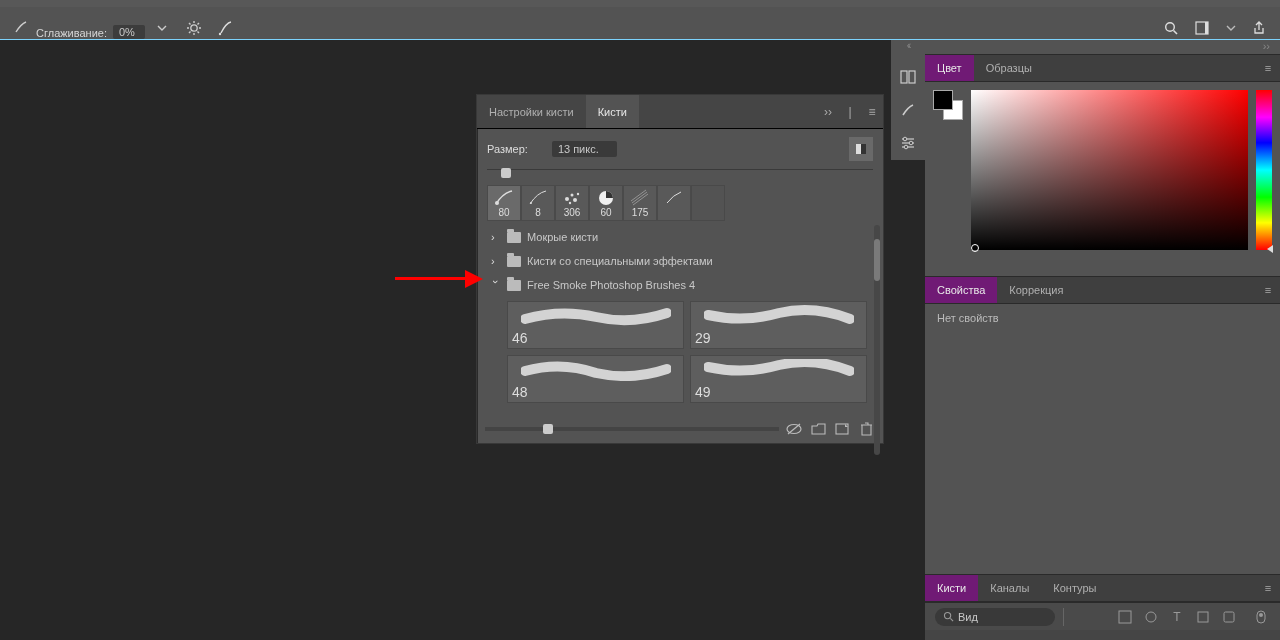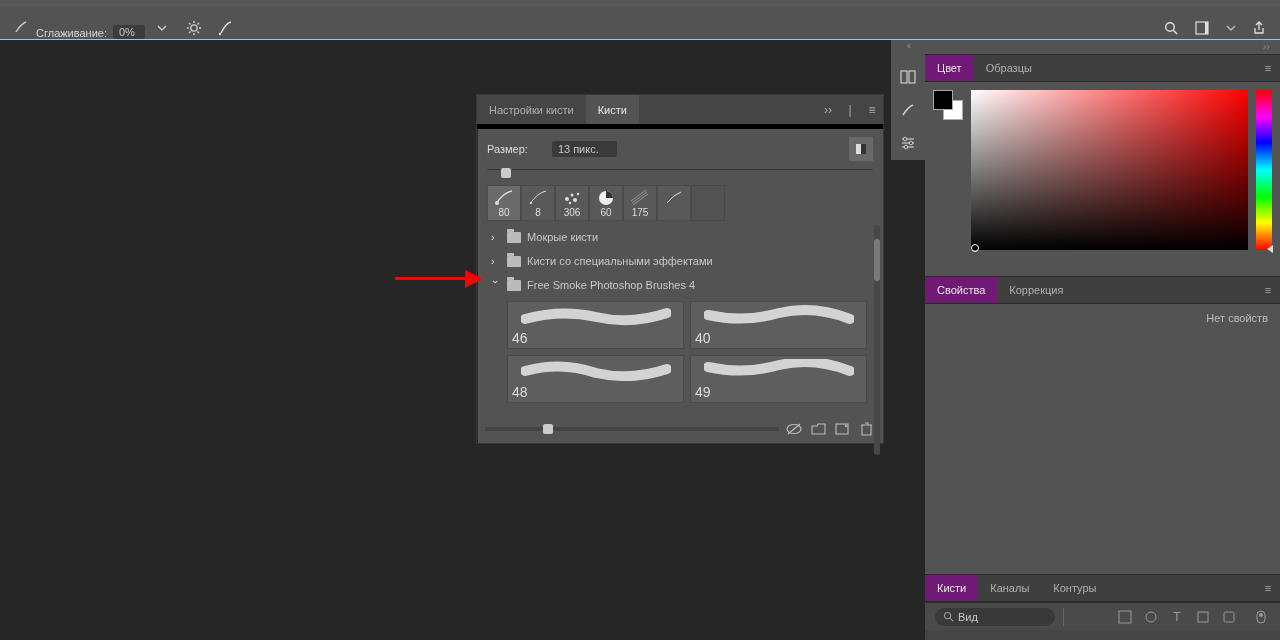--- a/index.html
+++ b/index.html
@@ -41,21 +41,21 @@
 .props-body { flex:0 0 auto; padding: 8px 12px; color:#bbb; }
 
 .layers-toolbar { height:28px; background:#4a4a4a; display:flex; align-items:center; padding:0 10px; gap:8px; border-top:1px solid #2a2a2a; }
 .layers-toolbar .search { flex:0 0 120px; background:#393939; border-radius:10px; height:18px; display:flex; align-items:center; padding:8px 8px; color:#888; }
 .layers-toolbar .dd { width:12px; border-left:1px solid #666; height:18px; }
 .layers-toolbar .sp { flex:1; }
 .layers-toolbar .li { width:18px; height:18px; display:flex; align-items:center; justify-content:center; color:#888; }
 
 
 .brush-panel { position:absolute; top:94px; left:476px; width:408px; background:#535353; border:1px solid #383838; box-shadow: 1px 1px 0 #2a2a2a inset; z-index: 30; }
-.brush-panel .bp-tabs { height:34px; display:flex; align-items:stretch; border-bottom:5px solid #000000; background: #454545;}
+.brush-panel .bp-tabs { height:34px; display:flex; align-items:stretch; border-bottom:1px solid #000000; background: #454545;}
 .brush-panel .bp-tabs .tab { padding:0 12px; display:flex; align-items:center; color:#b0b0b0; }
 .brush-panel .bp-tabs .tab.active { background:#535353; color:#e6e6e6; }
 .brush-panel .bp-tabs .sp { flex:1; }
 .brush-panel .bp-tabs .ic { width:22px; display:flex; align-items:center; justify-content:center; color:#aaa; font-size:12px; }
 .brush-panel .bp-body { padding: 8px 10px 6px; }
 .bp-sizerow { display:flex; align-items:center; }
 .bp-sizerow .lbl { margin-right: 24px; color:#ddd; }
 .bp-sizerow .val { background:#3a3a3a; padding:2px 18px 2px 6px; border-radius:2px; margin-right:20px; }
 .bp-sizerow .togg { width:24px; height:24px; background:#696969; display:flex; align-items:center; justify-content:center; }
 .bp-slider { height:6px; border-top:1px solid #3a3a3a; position:relative; margin:8px 0 10px; }
@@ -88,21 +88,21 @@
 .bp-scroll .thumb { position:absolute; top:14px; width:6px; height:42px; background:#7a7a7a; border-radius:3px; }
 
 
 .red-arrow { position:absolute; top:268px; left:395px; width:92px; height:20px; z-index:40; }
 .red-arrow .line { position:absolute; top:9px; left:0; width:74px; height:3px; background:#ff0000; }
 .red-arrow .head { position:absolute; top:2px; left:70px; width:0; height:0; border-left:18px solid #ff0000; border-top:9px solid transparent; border-bottom:9px solid transparent; }
 
 svg { display:block; }
 .flex1 { flex:1; }
 
-.props-area { background:#535353;text-align:right; }
+.props-area { background:#535353; }
 .layers-panel-wrap { margin-top:auto; }
 
 .smoke-svg path { stroke:#e0e0e0; stroke-width:10; fill:none; stroke-linecap:round; filter: blur(0.5px); opacity:0.9;}
 
 </style>
 </head>
 <body>
 
 <div class="topbar"></div>
 
@@ -398,21 +398,21 @@
               </svg>
             </div>
           <div class="smk-lbl">46</div>
         </div>
         <div class="smk">
           <div class="smk-img">
               <svg class="smoke-svg" width="150" height="22" viewBox="0 0 150 22">
                 <path d="M4 10 Q40 18 75 8 Q110 0 146 14"></path>
               </svg>
             </div>
-          <div class="smk-lbl">40</div>
+          <div class="smk-lbl">29</div>
         </div>
         <div class="smk">
           <div class="smk-img">
               <svg class="smoke-svg" width="150" height="22" viewBox="0 0 150 22">
                 <path d="M4 12 Q40 2 75 14 Q110 22 146 10"></path>
               </svg>
             </div>
           <div class="smk-lbl">48</div>
         </div>
         <div class="smk">

